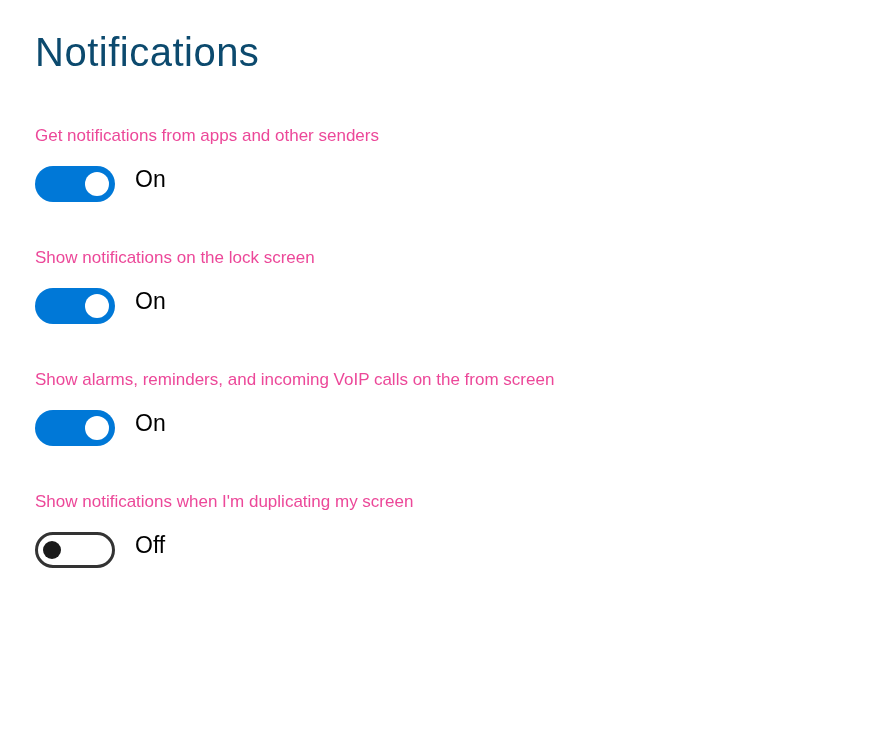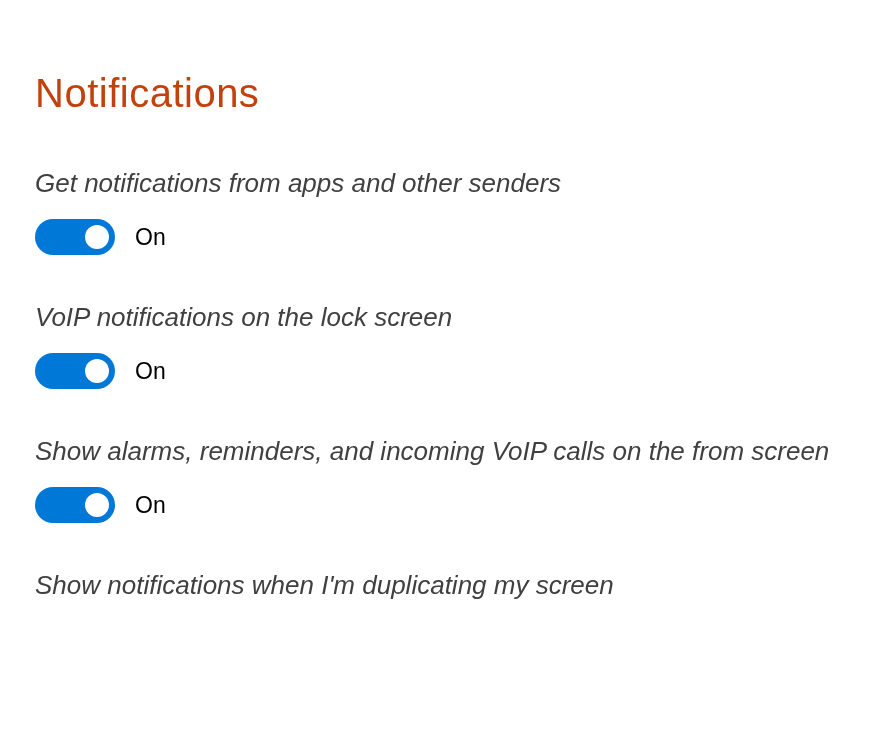--- a/index.html
+++ b/index.html
@@ -11,39 +11,36 @@
       font-family: "Segoe UI", -apple-system, BlinkMacSystemFont, sans-serif;
       background: #ffffff;
       color: #000000;
       width: 890px;
       height: 738px;
       padding: 30px 35px;
     }
     .page-title {
       font-size: 40px;
       font-weight: 300;
-      color: #c2410c;
+      color: #0c4a6e;
       margin-bottom: 50px;
       letter-spacing: 0.5px;
-      margin-top: 41px;
     }
     .setting-group {
       margin-bottom: 45px;
     }
     .setting-label {
-      font-size: 26px;
+      font-size: 17px;
       font-weight: 400;
-      color: #404040;
+      color: #ec4899;
       margin-bottom: 18px;
       line-height: 1.35;
-      font-style: italic;
     }
     .toggle-row {
       display: flex;
-      align-items: center;
       gap: 20px;
     }
     .toggle {
       width: 80px;
       height: 36px;
       border-radius: 18px;
       position: relative;
       cursor: pointer;
       flex-shrink: 0;
     }
@@ -87,34 +84,40 @@
   <div class="setting-label">Get notifications from apps and other senders</div>
   <div class="toggle-row">
     <div class="toggle on">
       <div class="toggle-knob"></div>
     </div>
     <span class="toggle-state-text">On</span>
   </div>
 </div>
 
 <div class="setting-group">
-  <div class="setting-label">VoIP notifications on the lock screen</div>
+  <div class="setting-label">Show notifications on the lock screen</div>
   <div class="toggle-row">
     <div class="toggle on">
       <div class="toggle-knob"></div>
     </div>
     <span class="toggle-state-text">On</span>
   </div>
 </div>
 
 <div class="setting-group">
   <div class="setting-label">Show alarms, reminders, and incoming VoIP calls on the from screen</div>
   <div class="toggle-row">
     <div class="toggle on">
       <div class="toggle-knob"></div>
     </div>
     <span class="toggle-state-text">On</span>
   </div>
 </div>
 
 <div class="setting-group">
   <div class="setting-label">Show notifications when I'm duplicating my screen</div>
+  <div class="toggle-row">
+    <div class="toggle off">
+      <div class="toggle-knob"></div>
+    </div>
+    <span class="toggle-state-text">Off</span>
+  </div>
 </div>
 
 </body></html>

